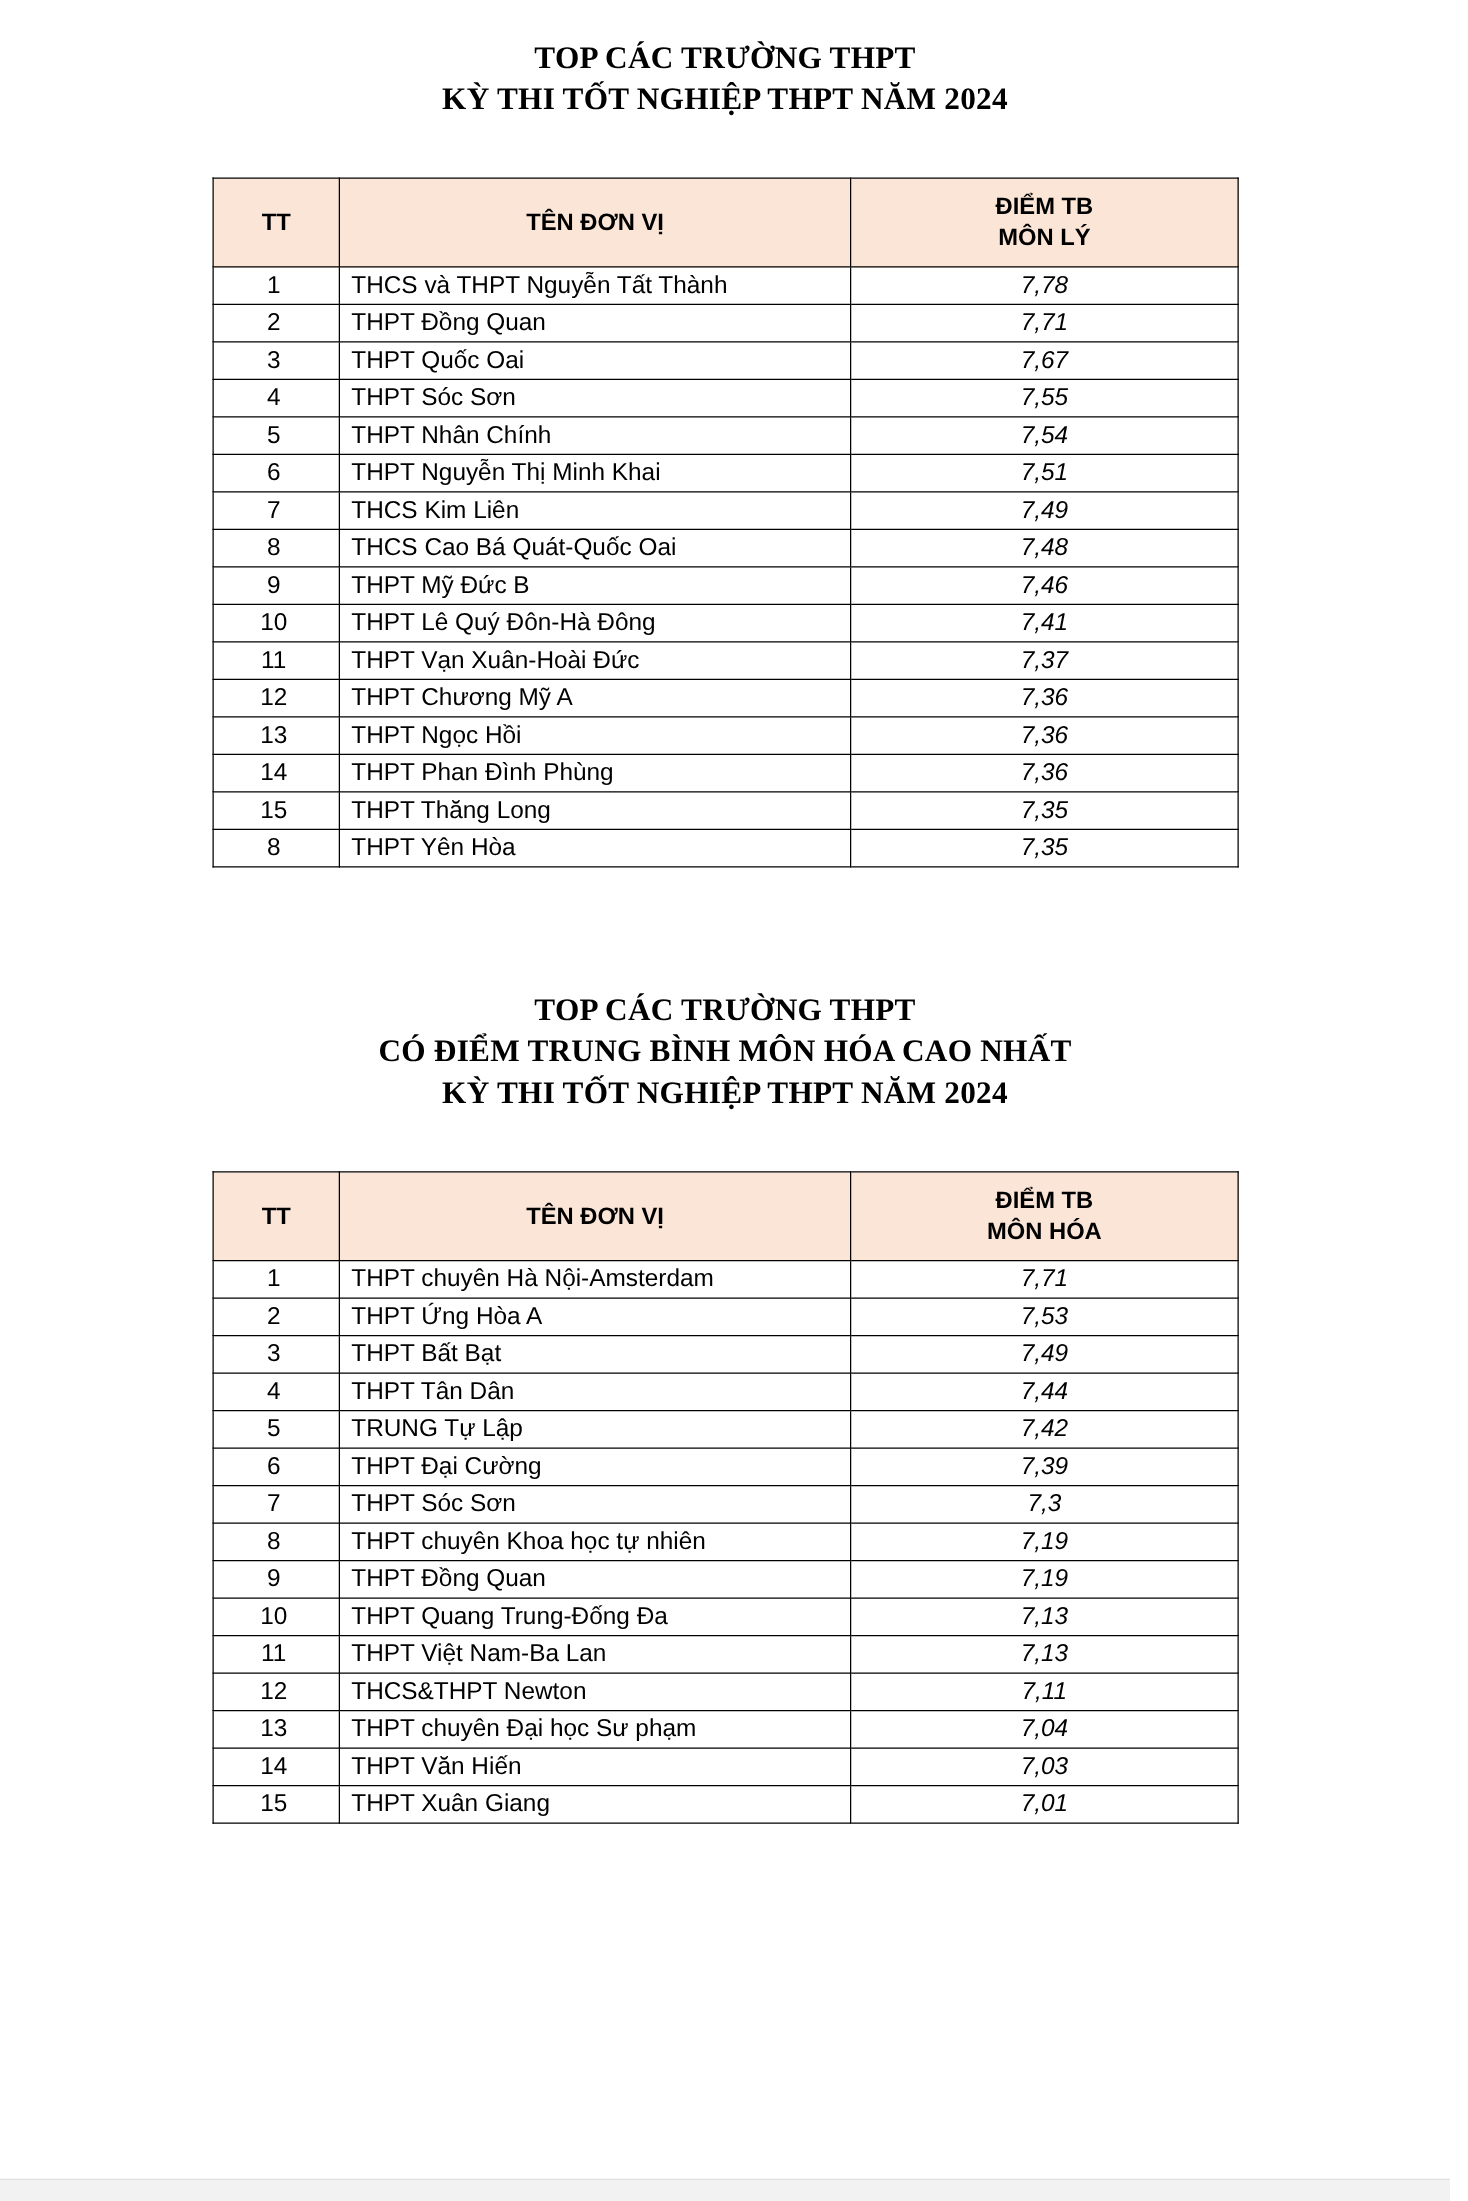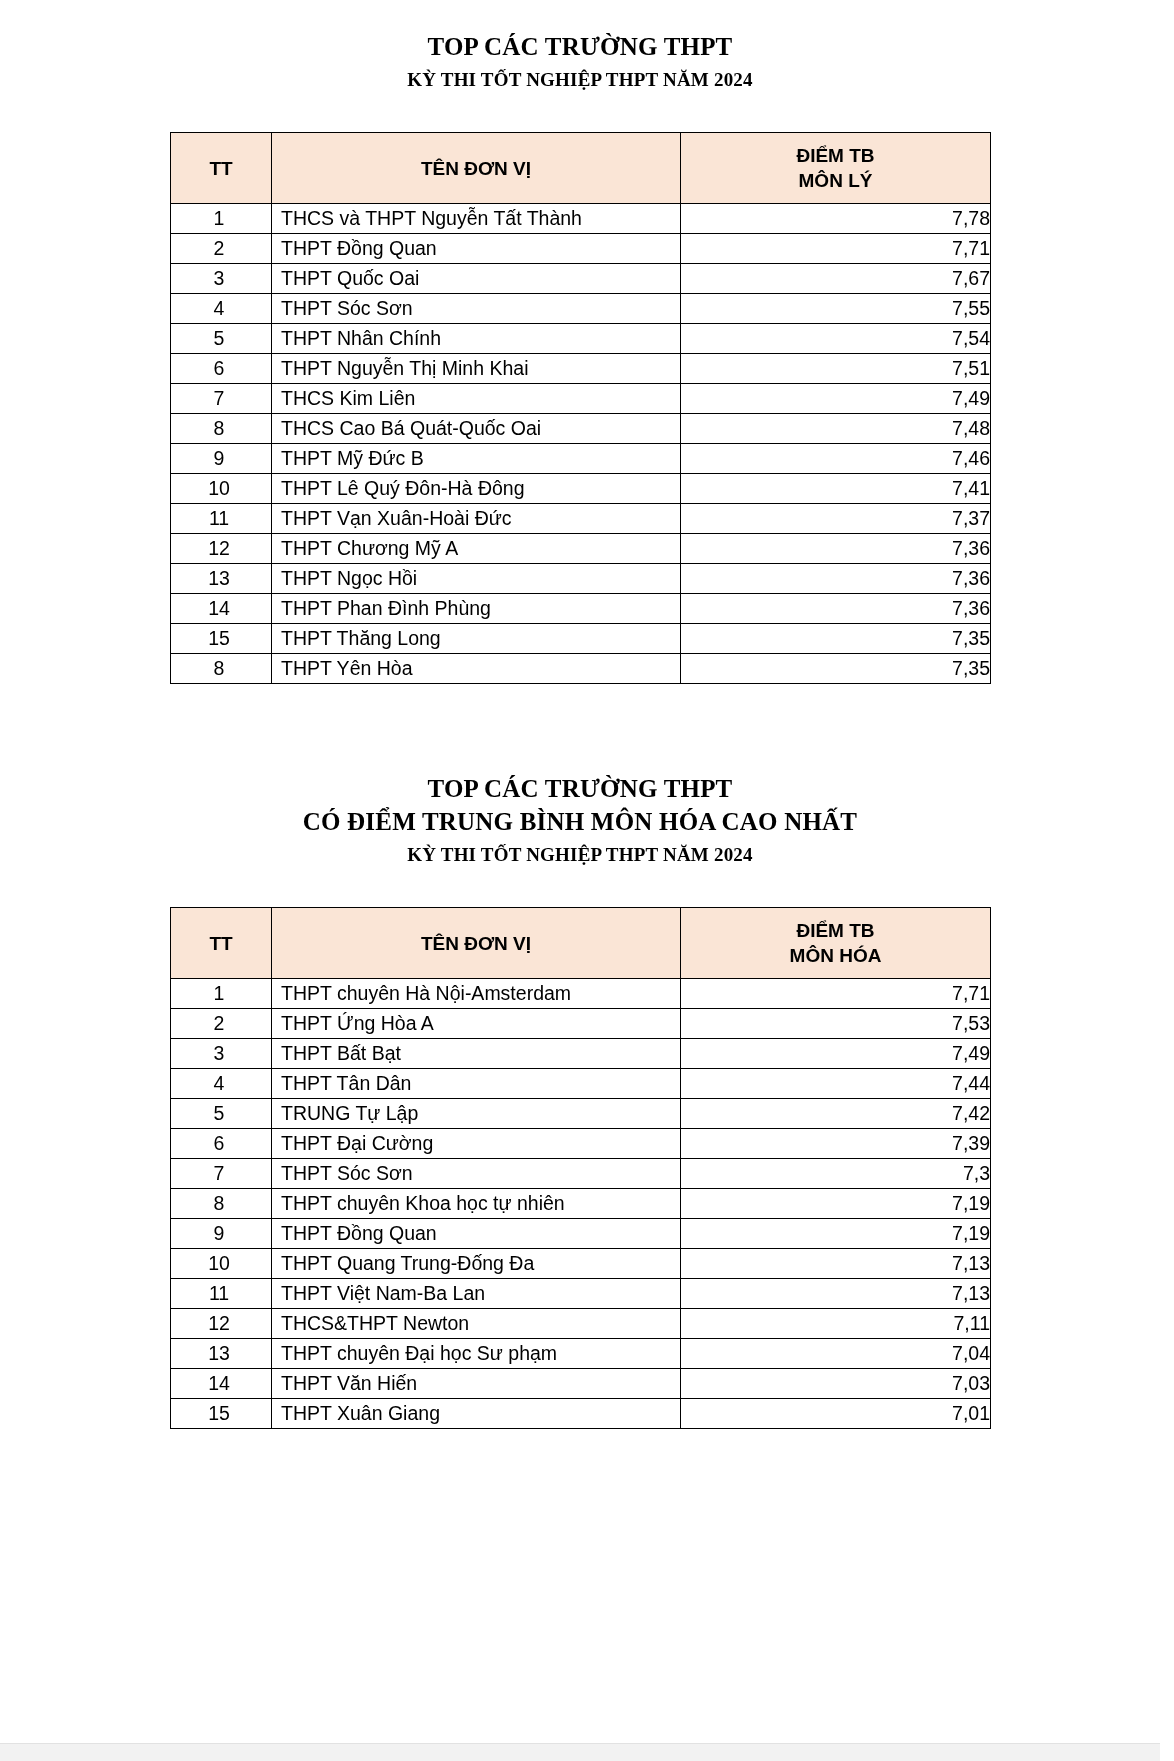--- a/index.html
+++ b/index.html
@@ -38,25 +38,25 @@
 
   .title-block {
     text-align: center;
     font-family: "Liberation Serif", serif;
     font-weight: bold;
     color: #000000;
     letter-spacing: 0.2px;
   }
   .title-line-1 { font-size: 25px; line-height: 33px; }
   .title-line-2 { font-size: 25px; line-height: 33px; }
-  .title-line-3 { font-size: 19px; line-height: 33px; }
+  .title-line-3 { font-size: 25px; line-height: 33px; }
 
   
   .table-wrap {
-    margin: 0 auto;
+    margin: 10px auto;
     width: 820px;
     padding-top: 36px;
   }
   table.rank-table {
     width: 100%;
     border-collapse: collapse;
     table-layout: fixed;
     font-family: "Liberation Sans", sans-serif;
   }
   table.rank-table th,
@@ -88,21 +88,22 @@
   }
   td.col-tt {
     text-align: center;
     padding-right: 4px;
   }
   td.col-name {
     text-align: left;
     padding-left: 9px;
   }
   td.col-score {
-    text-align: right;
+    text-align: center;
+    font-style: italic;
   }
 </style>
 </head>
 <body>
 
 <div class="page">
 
   <div class="section section-1">
     <div class="title-block">
       <div class="title-line-1">TOP CÁC TRƯỜNG THPT</div>

